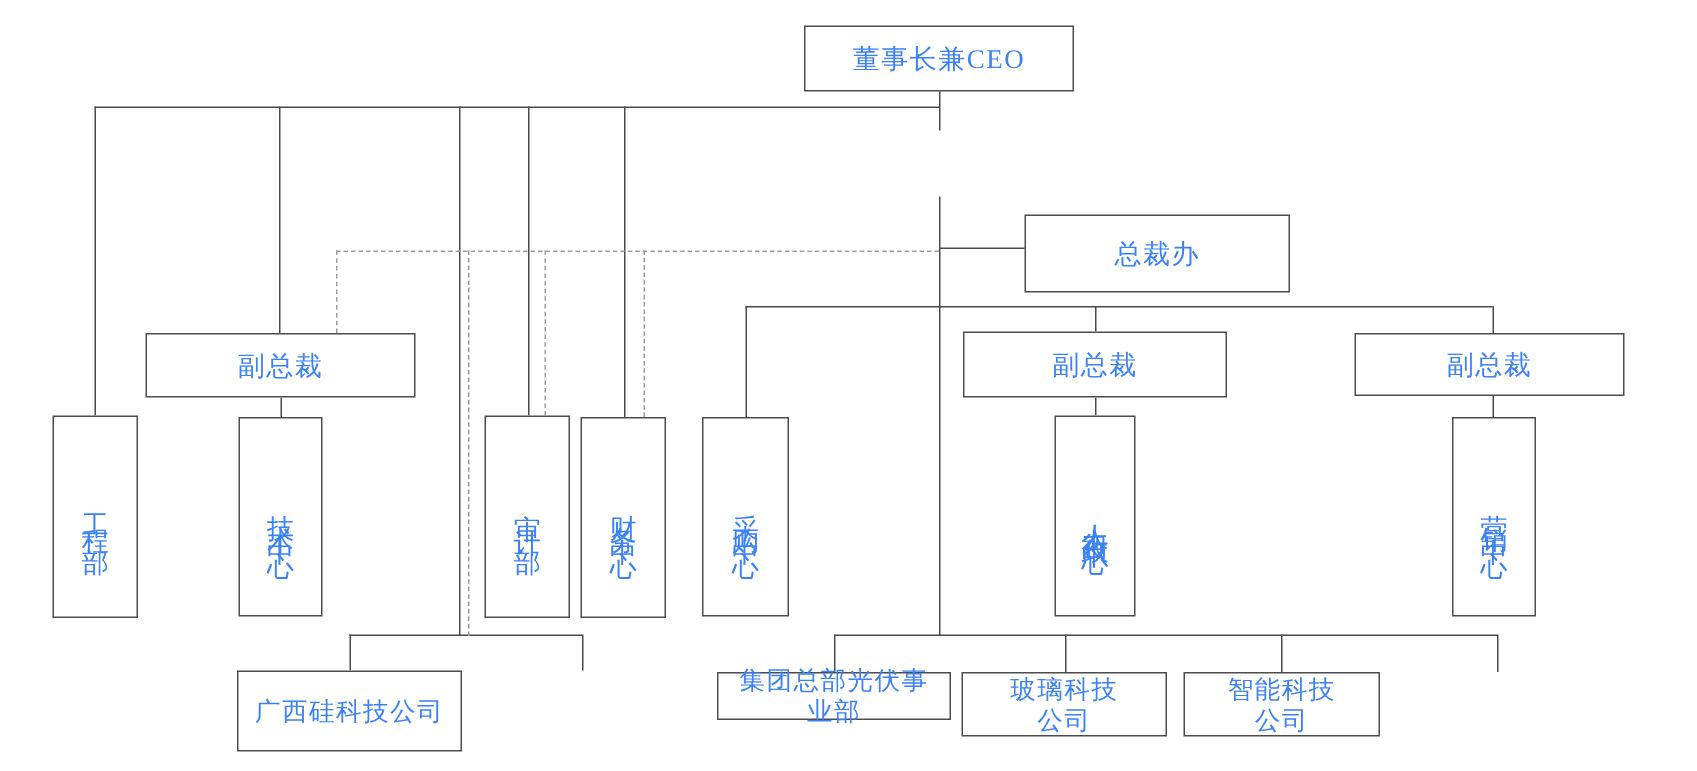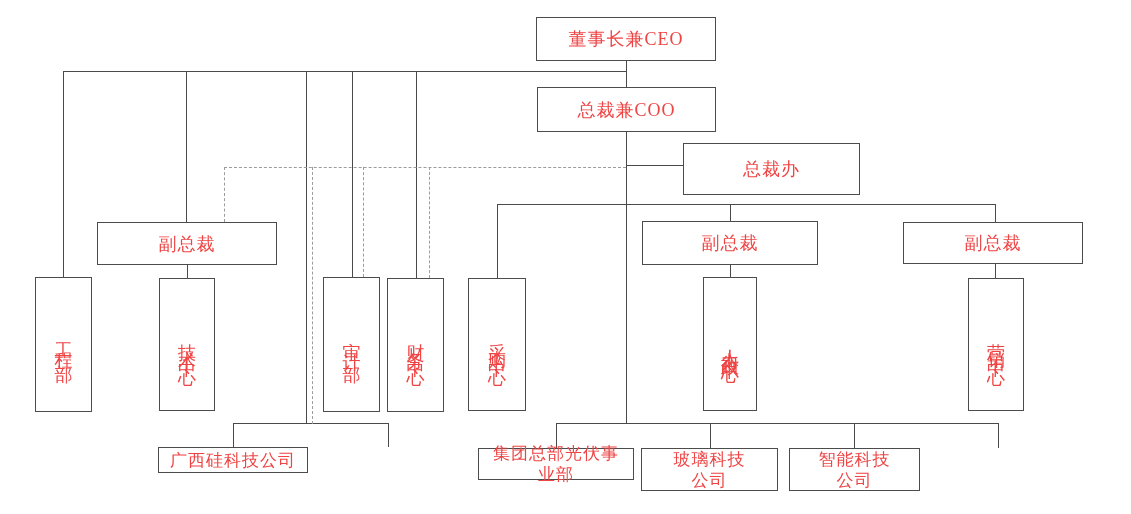--- a/index.html
+++ b/index.html
@@ -1,21 +1,21 @@
 <!DOCTYPE html>
 <html><head>
 <meta charset="utf-8">
 <style>
   html,body { margin:0; padding:0; background:#ffffff; }
   #stage {
     position:relative;
     width:1131px; height:514px;
     background:#ffffff;
     font-family:"Liberation Serif","DejaVu Serif",serif;
-    color:#ef4444;
+    color:#3b82f6;
     overflow:hidden;
   }
   .node {
     position:absolute;
     box-sizing:border-box;
     border:1.5px solid #4c4c4c;
     background:#ffffff;
     display:flex;
     align-items:center;
     justify-content:center;
@@ -64,33 +64,32 @@
   <div class="vline" style="left:854px;top:423px;height:25px"></div>
   <div class="vline" style="left:998px;top:423px;height:25px"></div>
 
   <div class="hline dash" style="left:224px;top:167px;width:402px"></div>
   <div class="vline dash" style="left:224px;top:167px;height:55px"></div>
   <div class="vline dash" style="left:312px;top:167px;height:257px"></div>
   <div class="vline dash" style="left:363px;top:167px;height:110px"></div>
   <div class="vline dash" style="left:429px;top:167px;height:111px"></div>
 
   <div class="node" style="left:536px;top:17px;width:180px;height:44px">董事长兼CEO</div>
-  <div class="node" style="left:537px;top:87px;width:179px;height:45px">总裁兼COO</div>
   <div class="node" style="left:683px;top:143px;width:177px;height:52px">总裁办</div>
 
   <div class="node" style="left:97px;top:222px;width:180px;height:43px">副总裁</div>
   <div class="node" style="left:642px;top:221px;width:176px;height:44px">副总裁</div>
   <div class="node" style="left:903px;top:222px;width:180px;height:42px">副总裁</div>
 
   <div class="node vnode v3" style="left:35px;top:277px;width:57px;height:135px">工程部</div>
   <div class="node vnode v4" style="left:159px;top:278px;width:56px;height:133px">技术中心</div>
   <div class="node vnode v3" style="left:323px;top:277px;width:57px;height:135px">审计部</div>
   <div class="node vnode v4" style="left:387px;top:278px;width:57px;height:134px">财务中心</div>
   <div class="node vnode v4" style="left:468px;top:278px;width:58px;height:133px">采购中心</div>
   <div class="node vnode v6" style="left:703px;top:277px;width:54px;height:134px">人力行政中心</div>
   <div class="node vnode v4" style="left:968px;top:278px;width:56px;height:133px">营销中心</div>
 
-  <div class="node bottomnode" style="left:158px;top:447px;width:150px;height:26px;padding:0 4px">广西硅科技公司</div>
+  <div class="node bottomnode" style="left:158px;top:447px;width:150px;height:54px;padding:0 4px">广西硅科技公司</div>
   <div class="node bottomnode" style="left:478px;top:448px;width:156px;height:28px;padding:15px 14px">集团总部光伏事业部</div>
   <div class="node bottomnode" style="left:641px;top:448px;width:137px;height:43px;padding:0 28px">玻璃科技公司</div>
   <div class="node bottomnode" style="left:789px;top:448px;width:131px;height:43px;padding:0 26px">智能科技公司</div>
 
 </div>
 
 </body></html>

